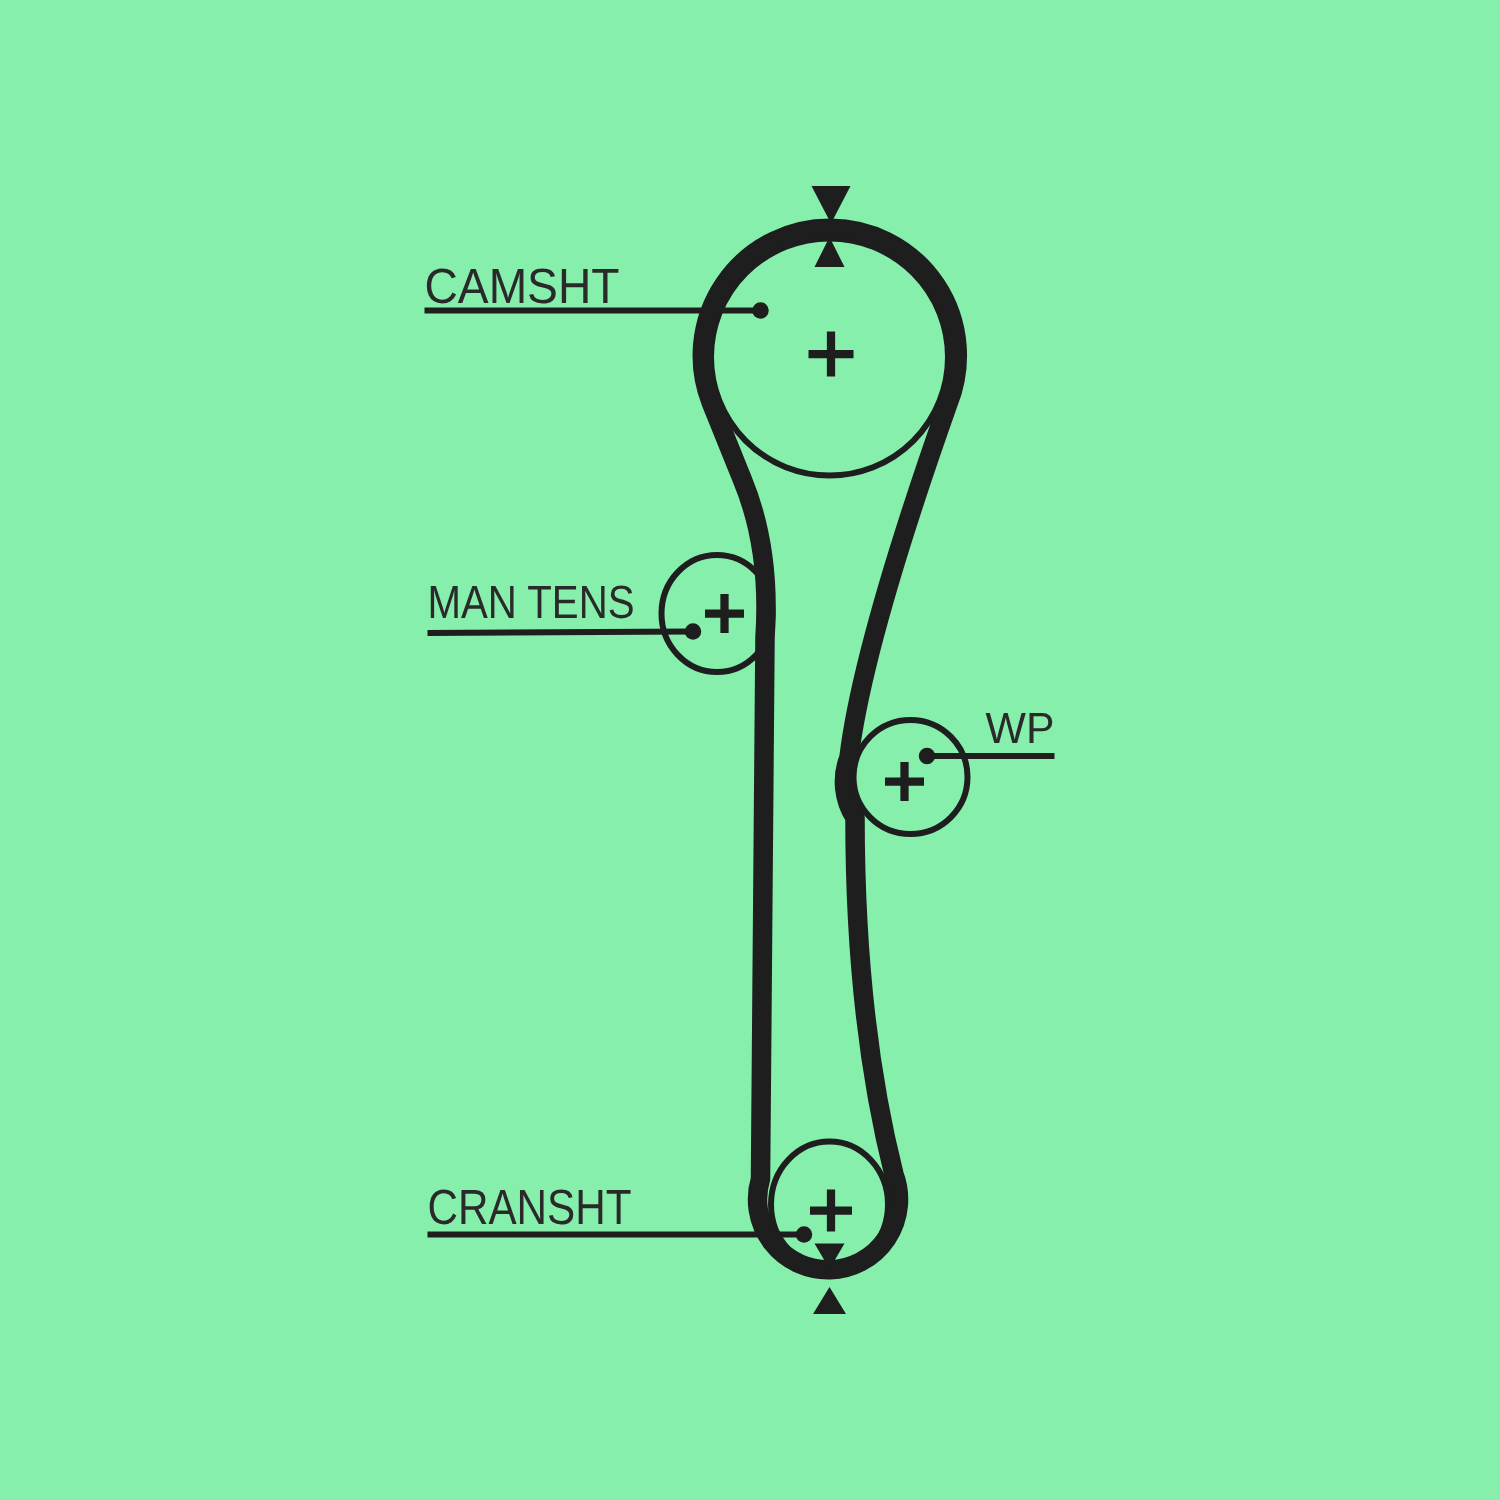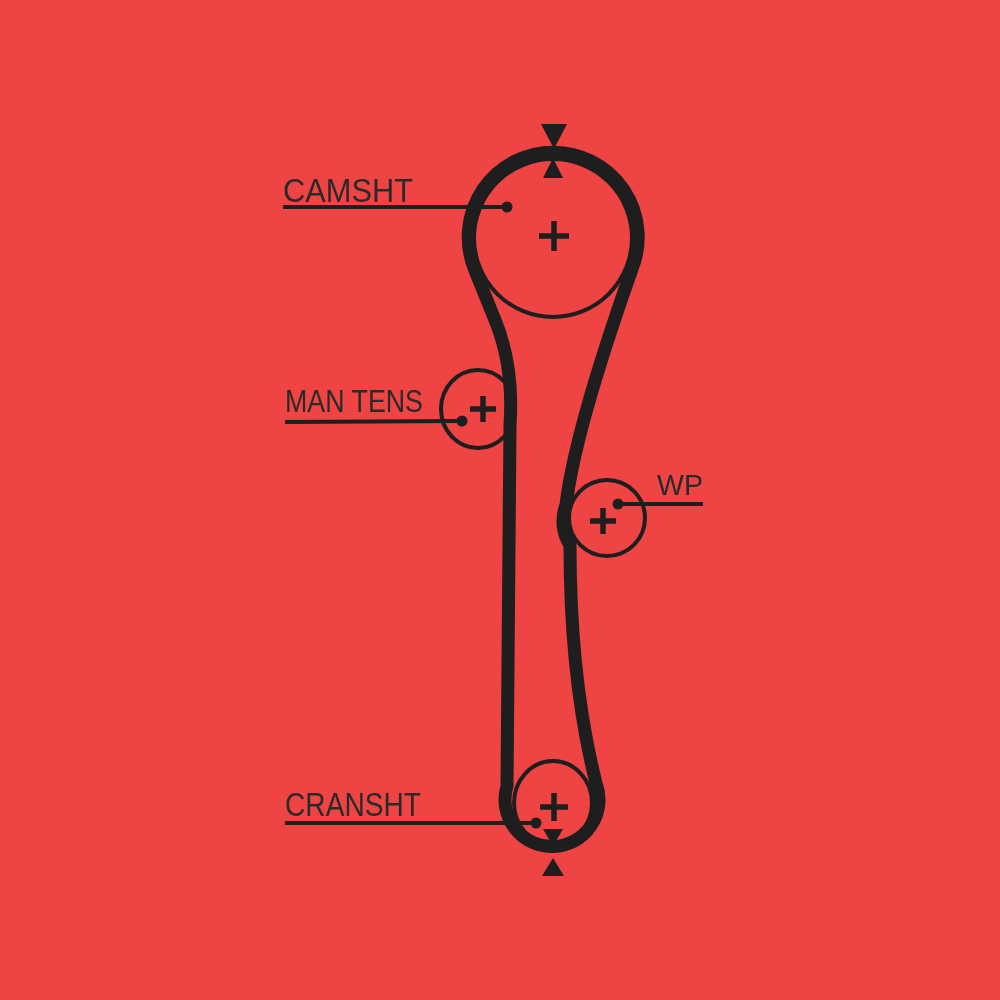--- a/index.html
+++ b/index.html
@@ -4,21 +4,21 @@
 <style>
   html, body {
     margin: 0;
     padding: 0;
     background: #ffffff;
   }
   .canvas {
     position: relative;
     width: 1000px;
     height: 1000px;
-    background: #ef4444;
+    background: #86efac;
     overflow: hidden;
   }
   svg {
     display: block;
     width: 1000px;
     height: 1000px;
   }
   text {
     font-family: "Liberation Sans", sans-serif;
     letter-spacing: 0px;

